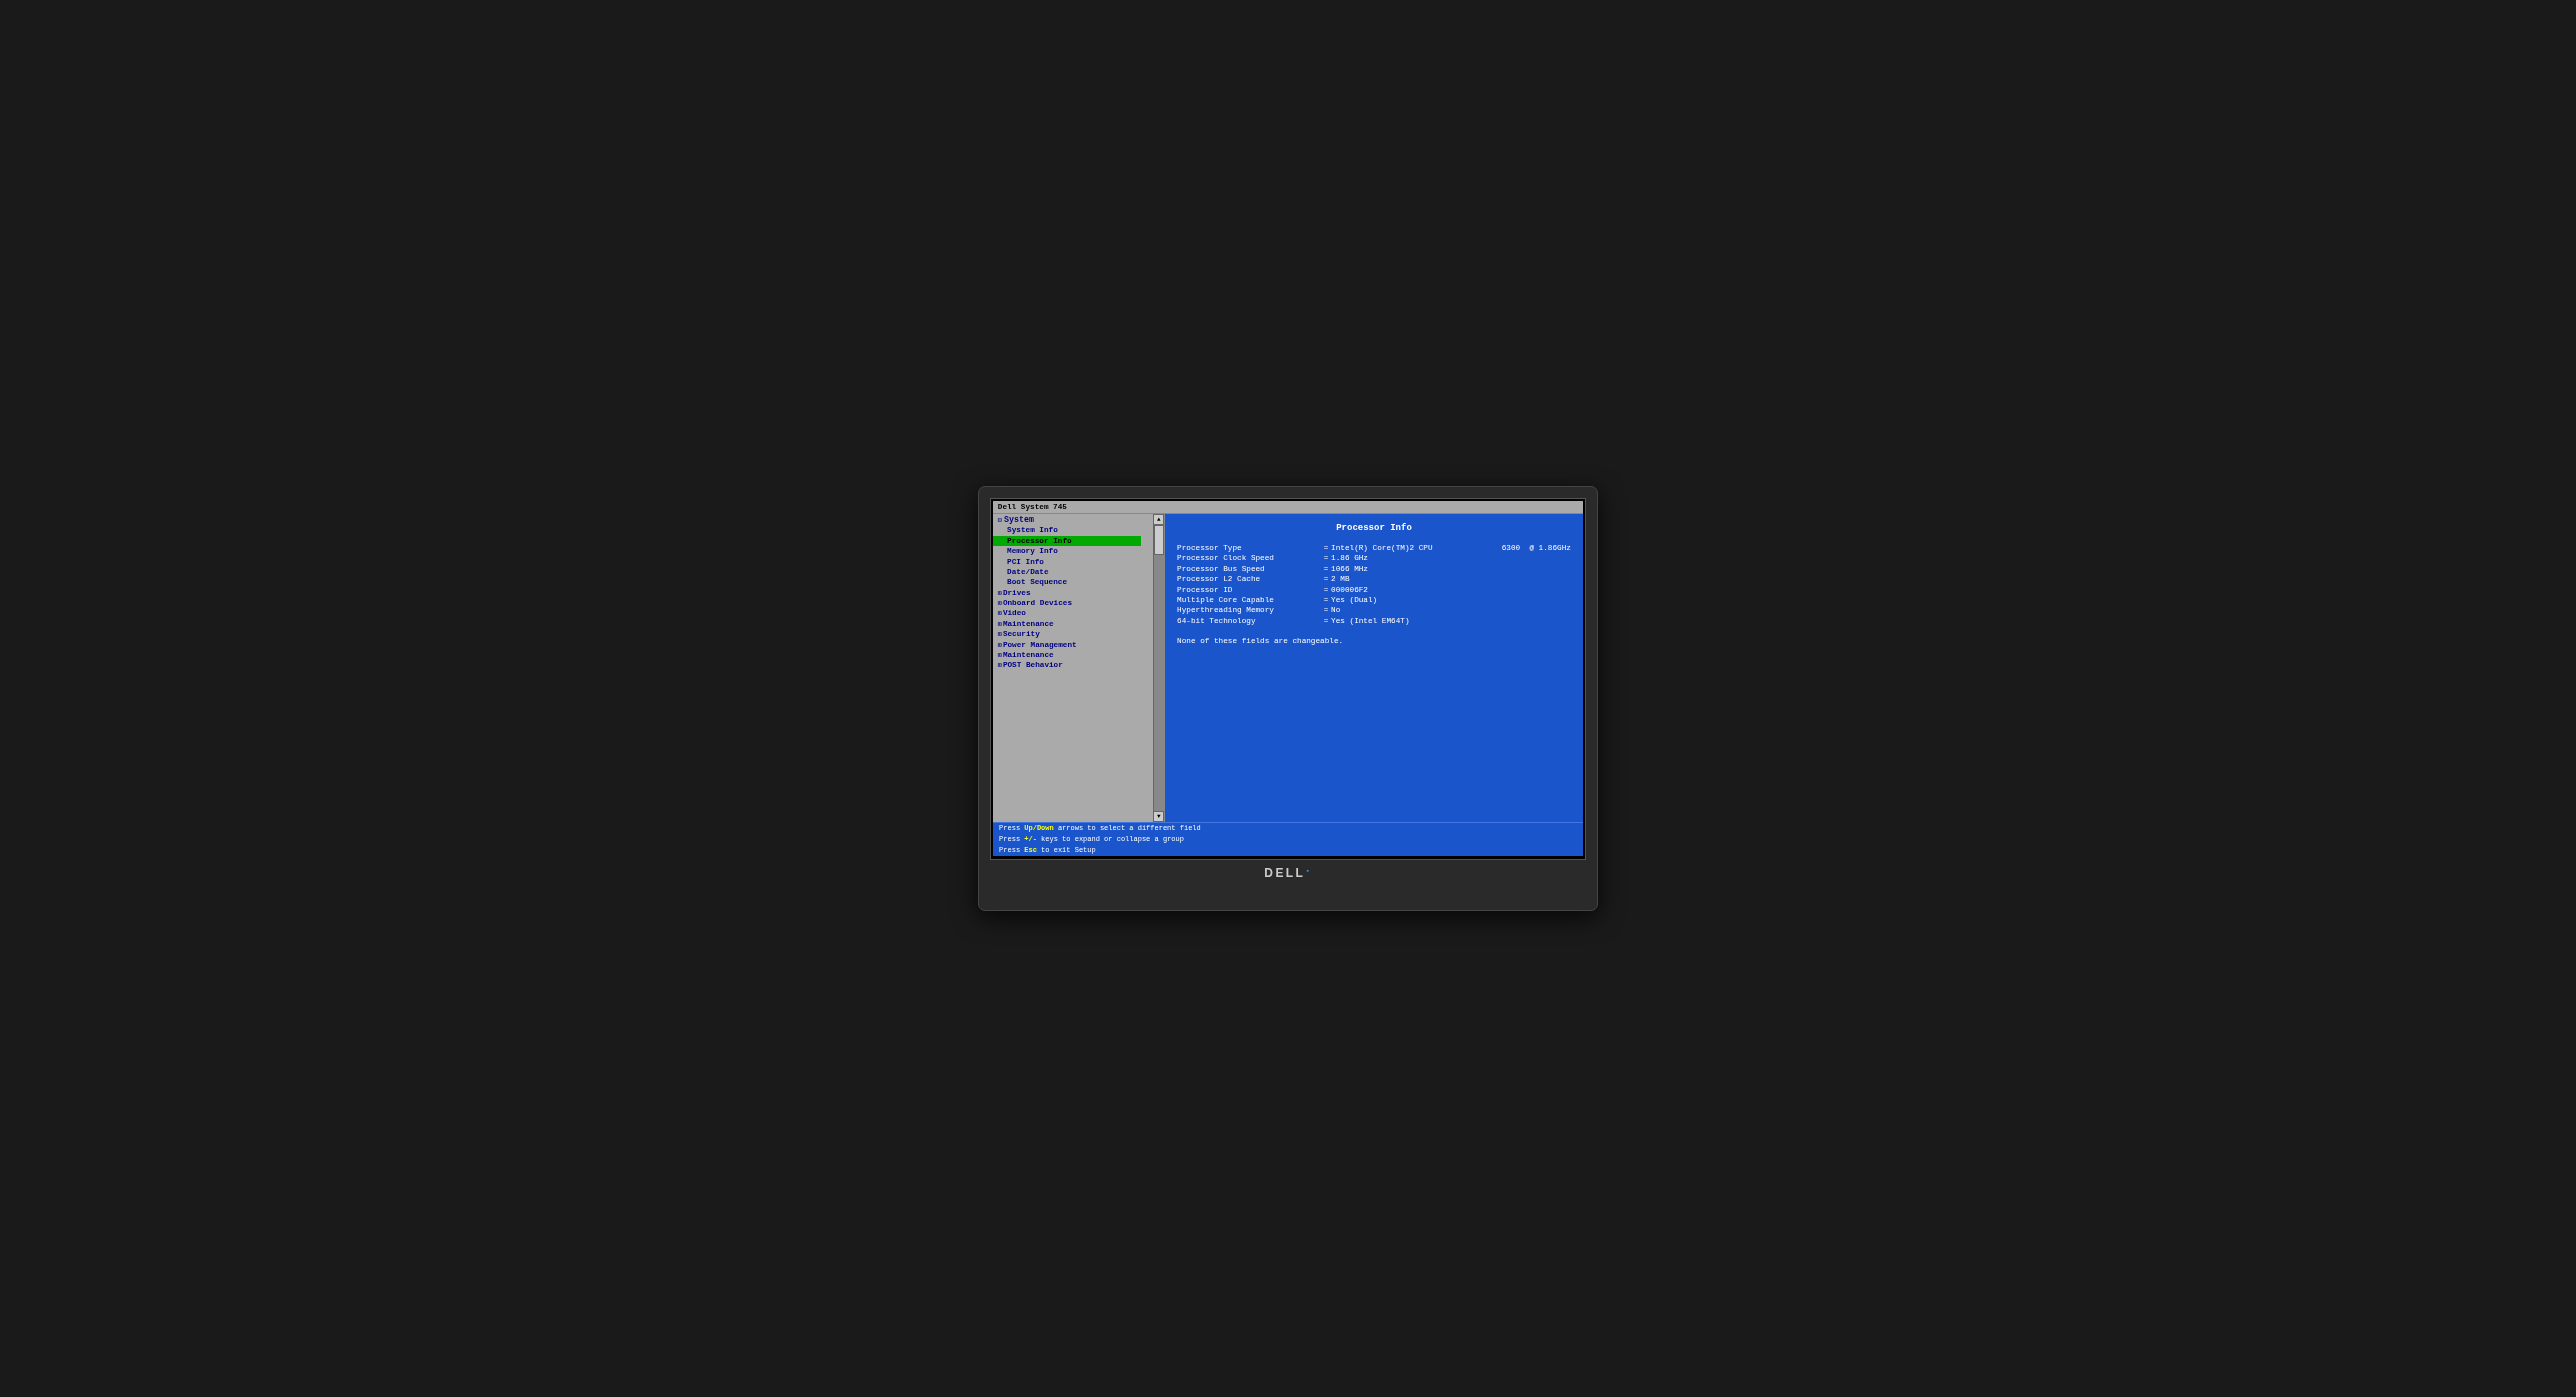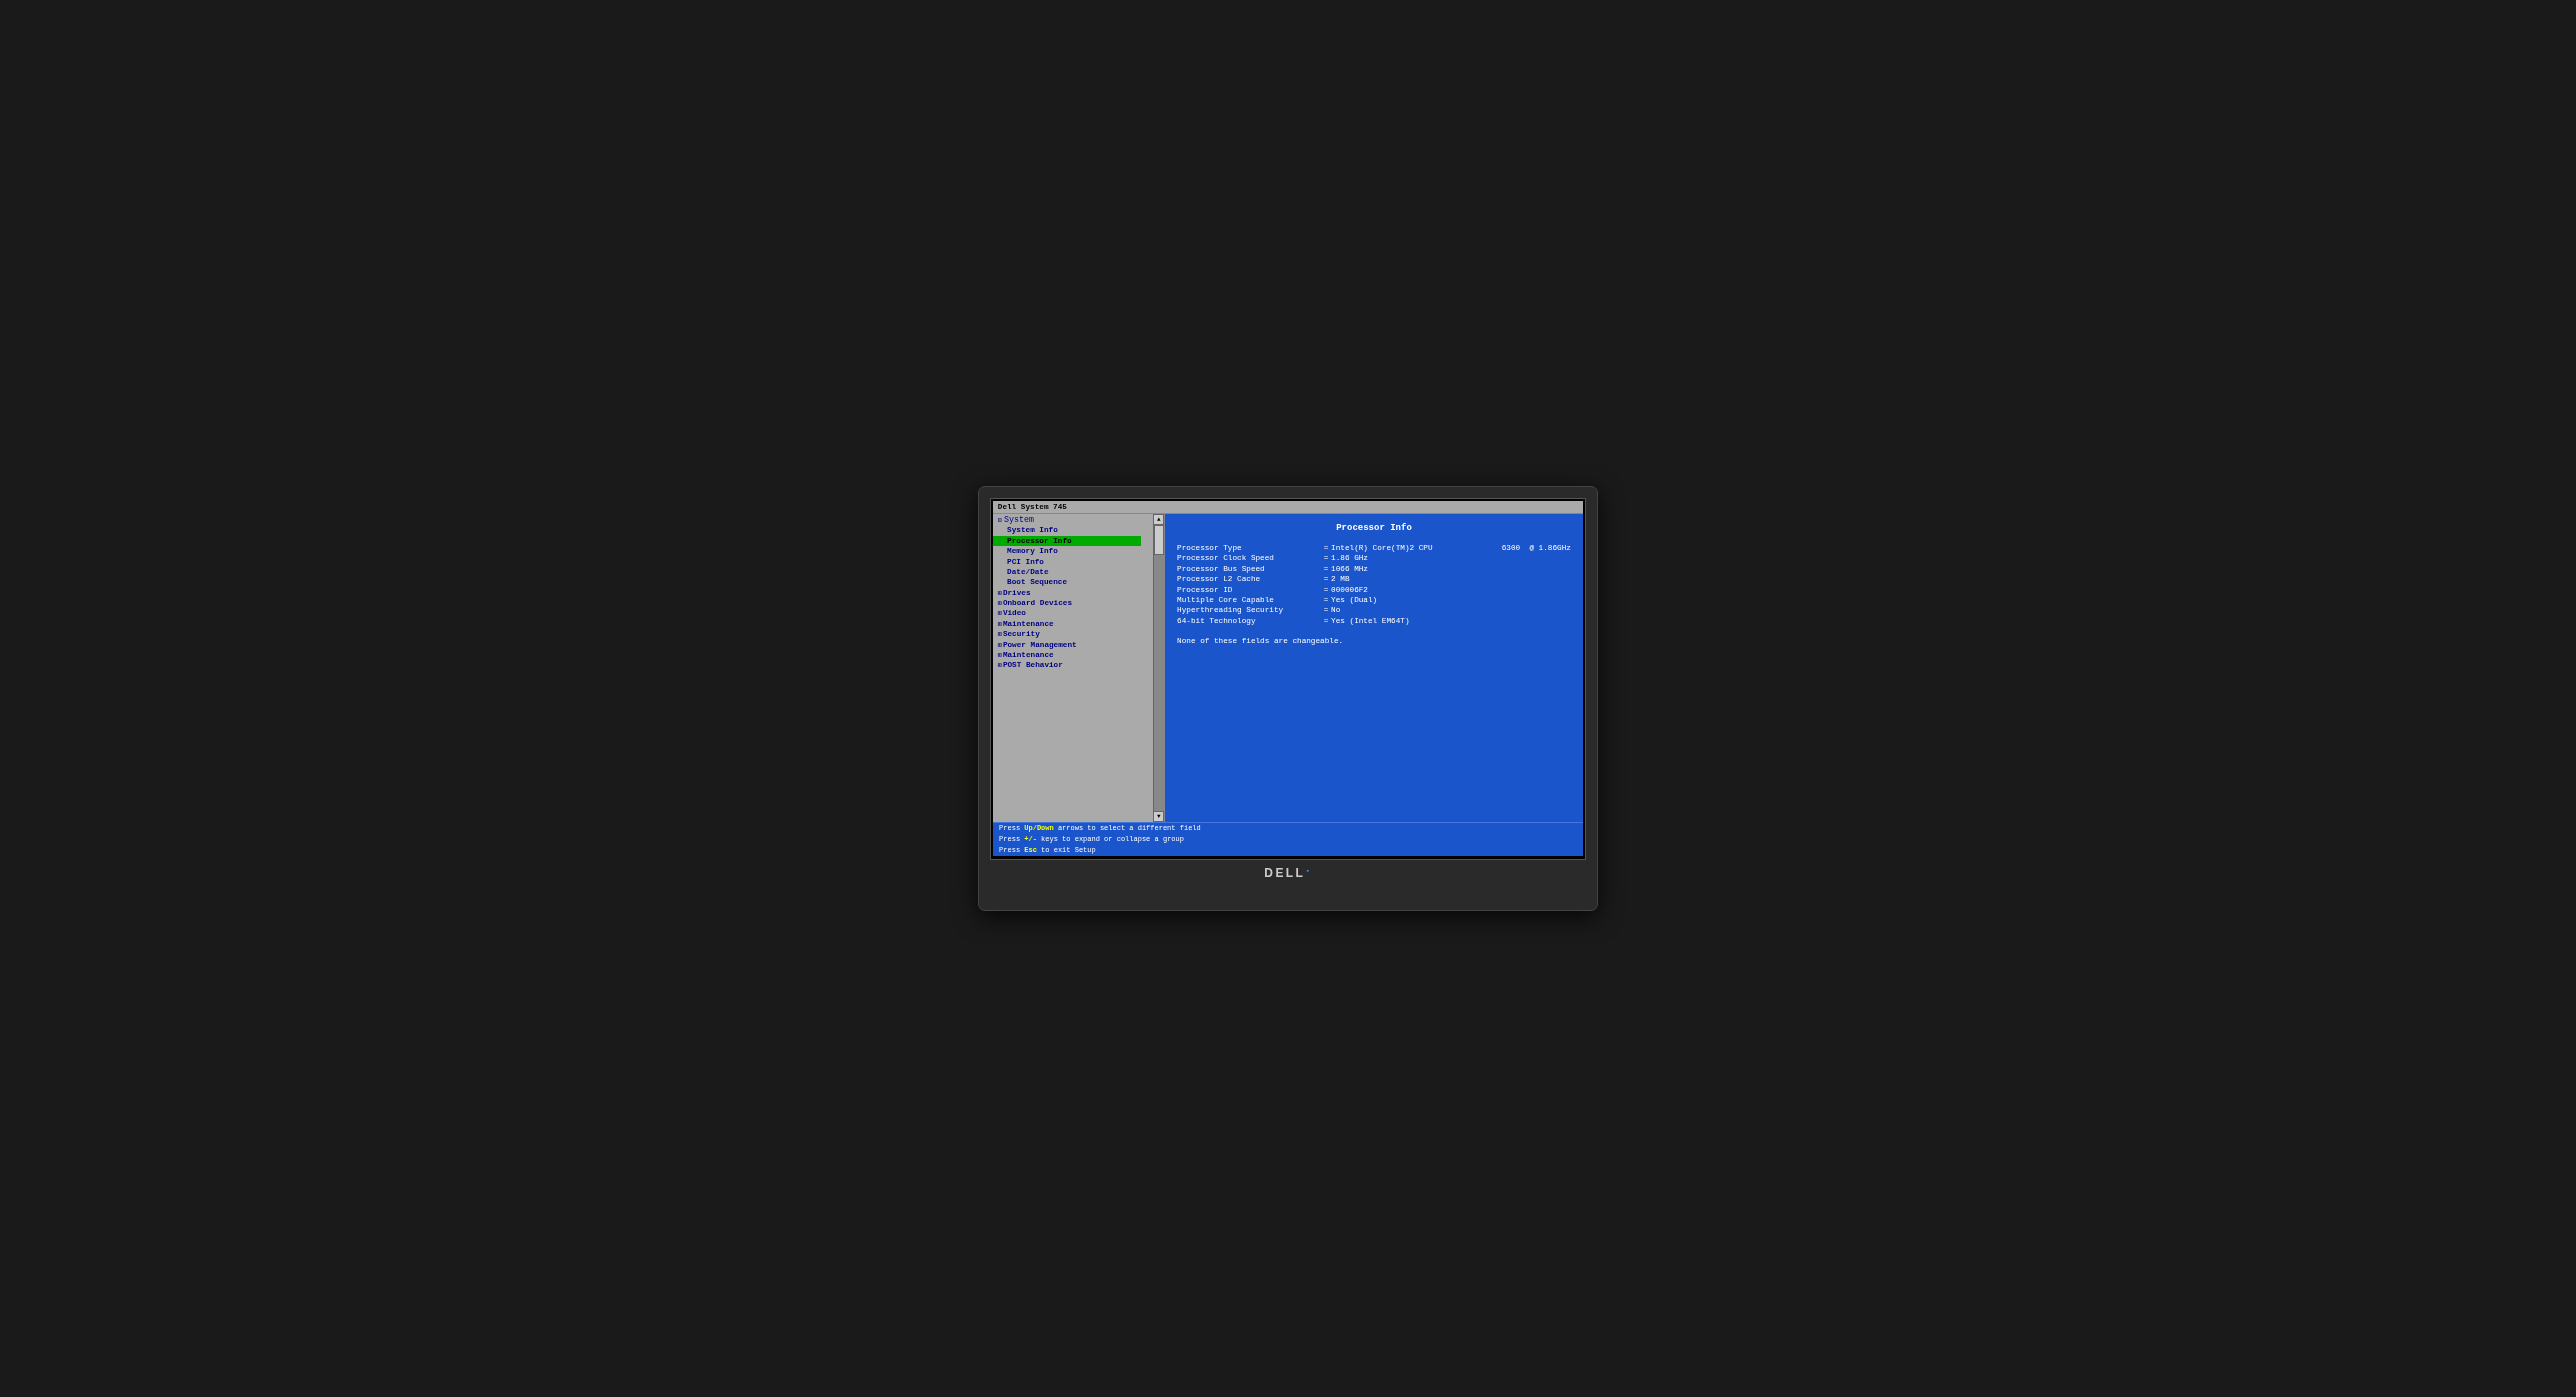--- a/index.html
+++ b/index.html
@@ -185,21 +185,21 @@
       flex: 1;
       padding-right: 12px;
     }
 
     .system-header {
       display: flex;
       align-items: center;
       padding: 1.2px 4.7px;
       color: #000080;
       font-size: 8.3px;
-      font-weight: normal;
+      font-weight: bold;
     }
 
     .system-header .box-icon {
       margin-right: 2.4px;
       font-size: 6.5px;
     }
 
     .scroll-down-arrow {
       background: #cccccc;
       border: 0.6px solid #666;
@@ -359,21 +359,21 @@
               <span class="info-value">000006F2</span>
             </div>
 
             <div class="info-row">
               <span class="info-label">Multiple Core Capable</span>
               <span class="info-equals">&nbsp;=&nbsp;</span>
               <span class="info-value">Yes (Dual)</span>
             </div>
 
             <div class="info-row">
-              <span class="info-label">Hyperthreading Security</span>
+              <span class="info-label">Hyperthreading Memory</span>
               <span class="info-equals">&nbsp;=&nbsp;</span>
               <span class="info-value">No</span>
             </div>
 
             <div class="info-row">
               <span class="info-label">64-bit Technology</span>
               <span class="info-equals">&nbsp;=&nbsp;</span>
               <span class="info-value">Yes (Intel EM64T)</span>
             </div>
 

